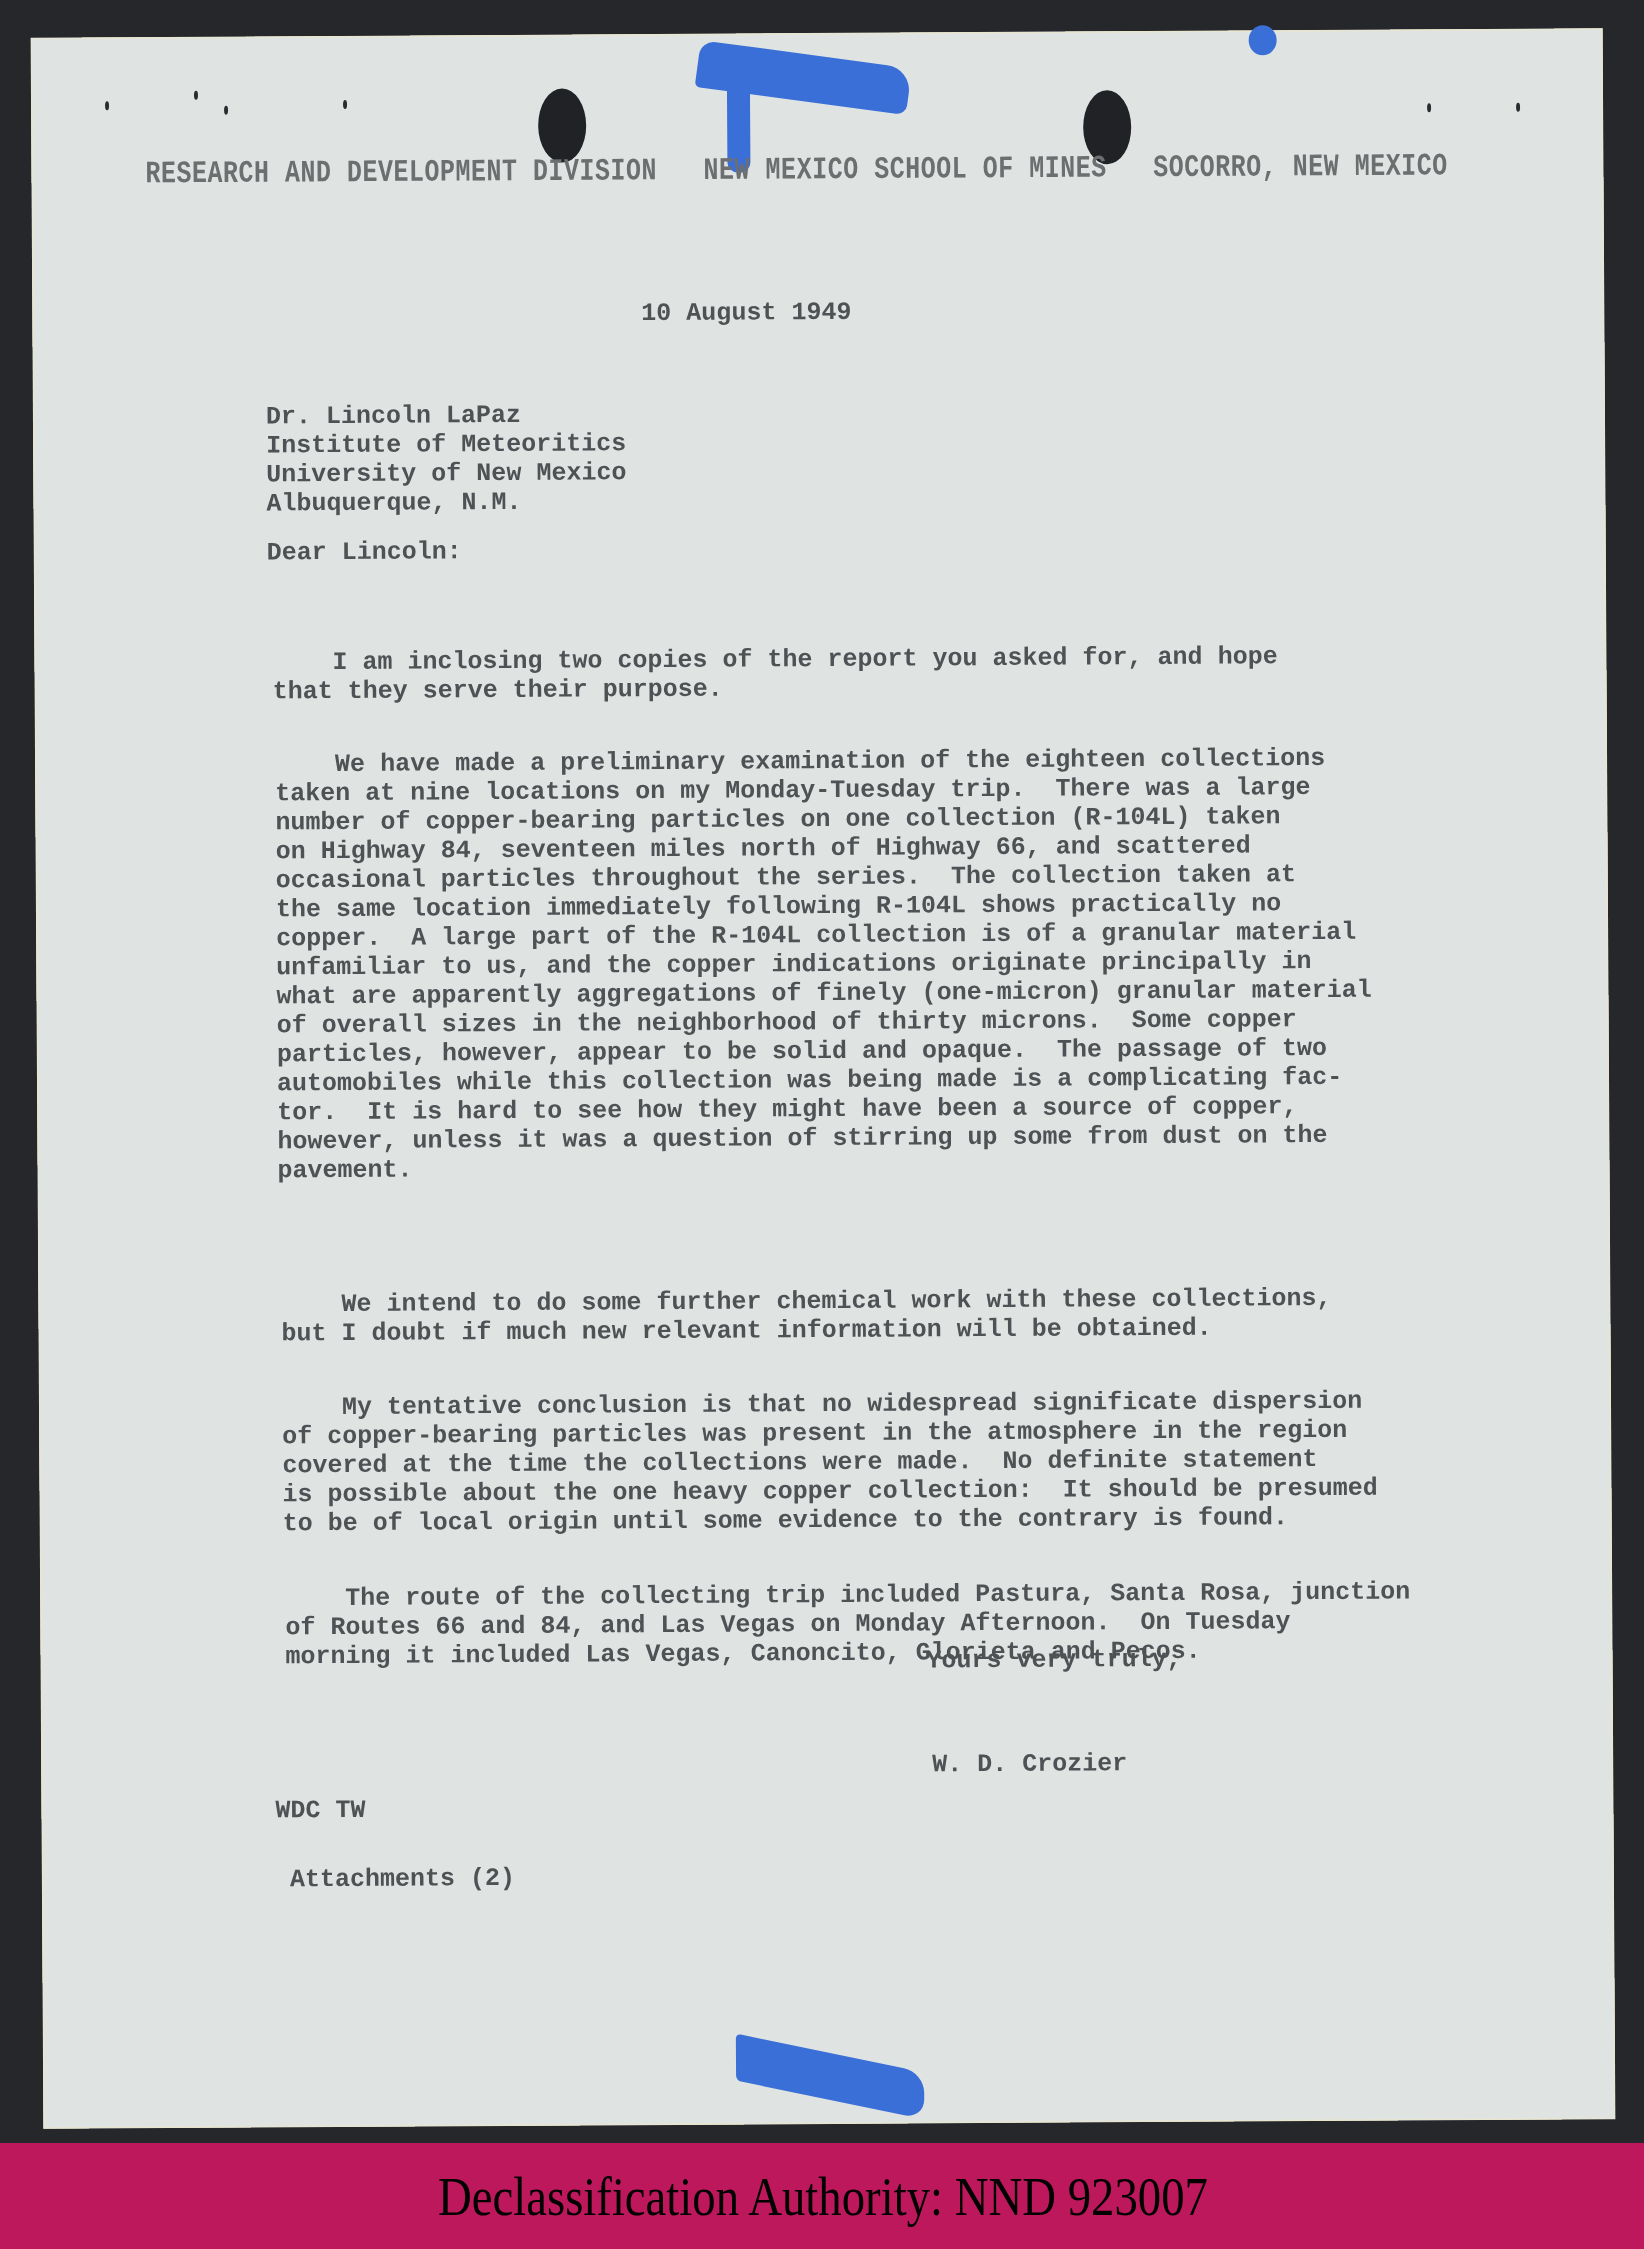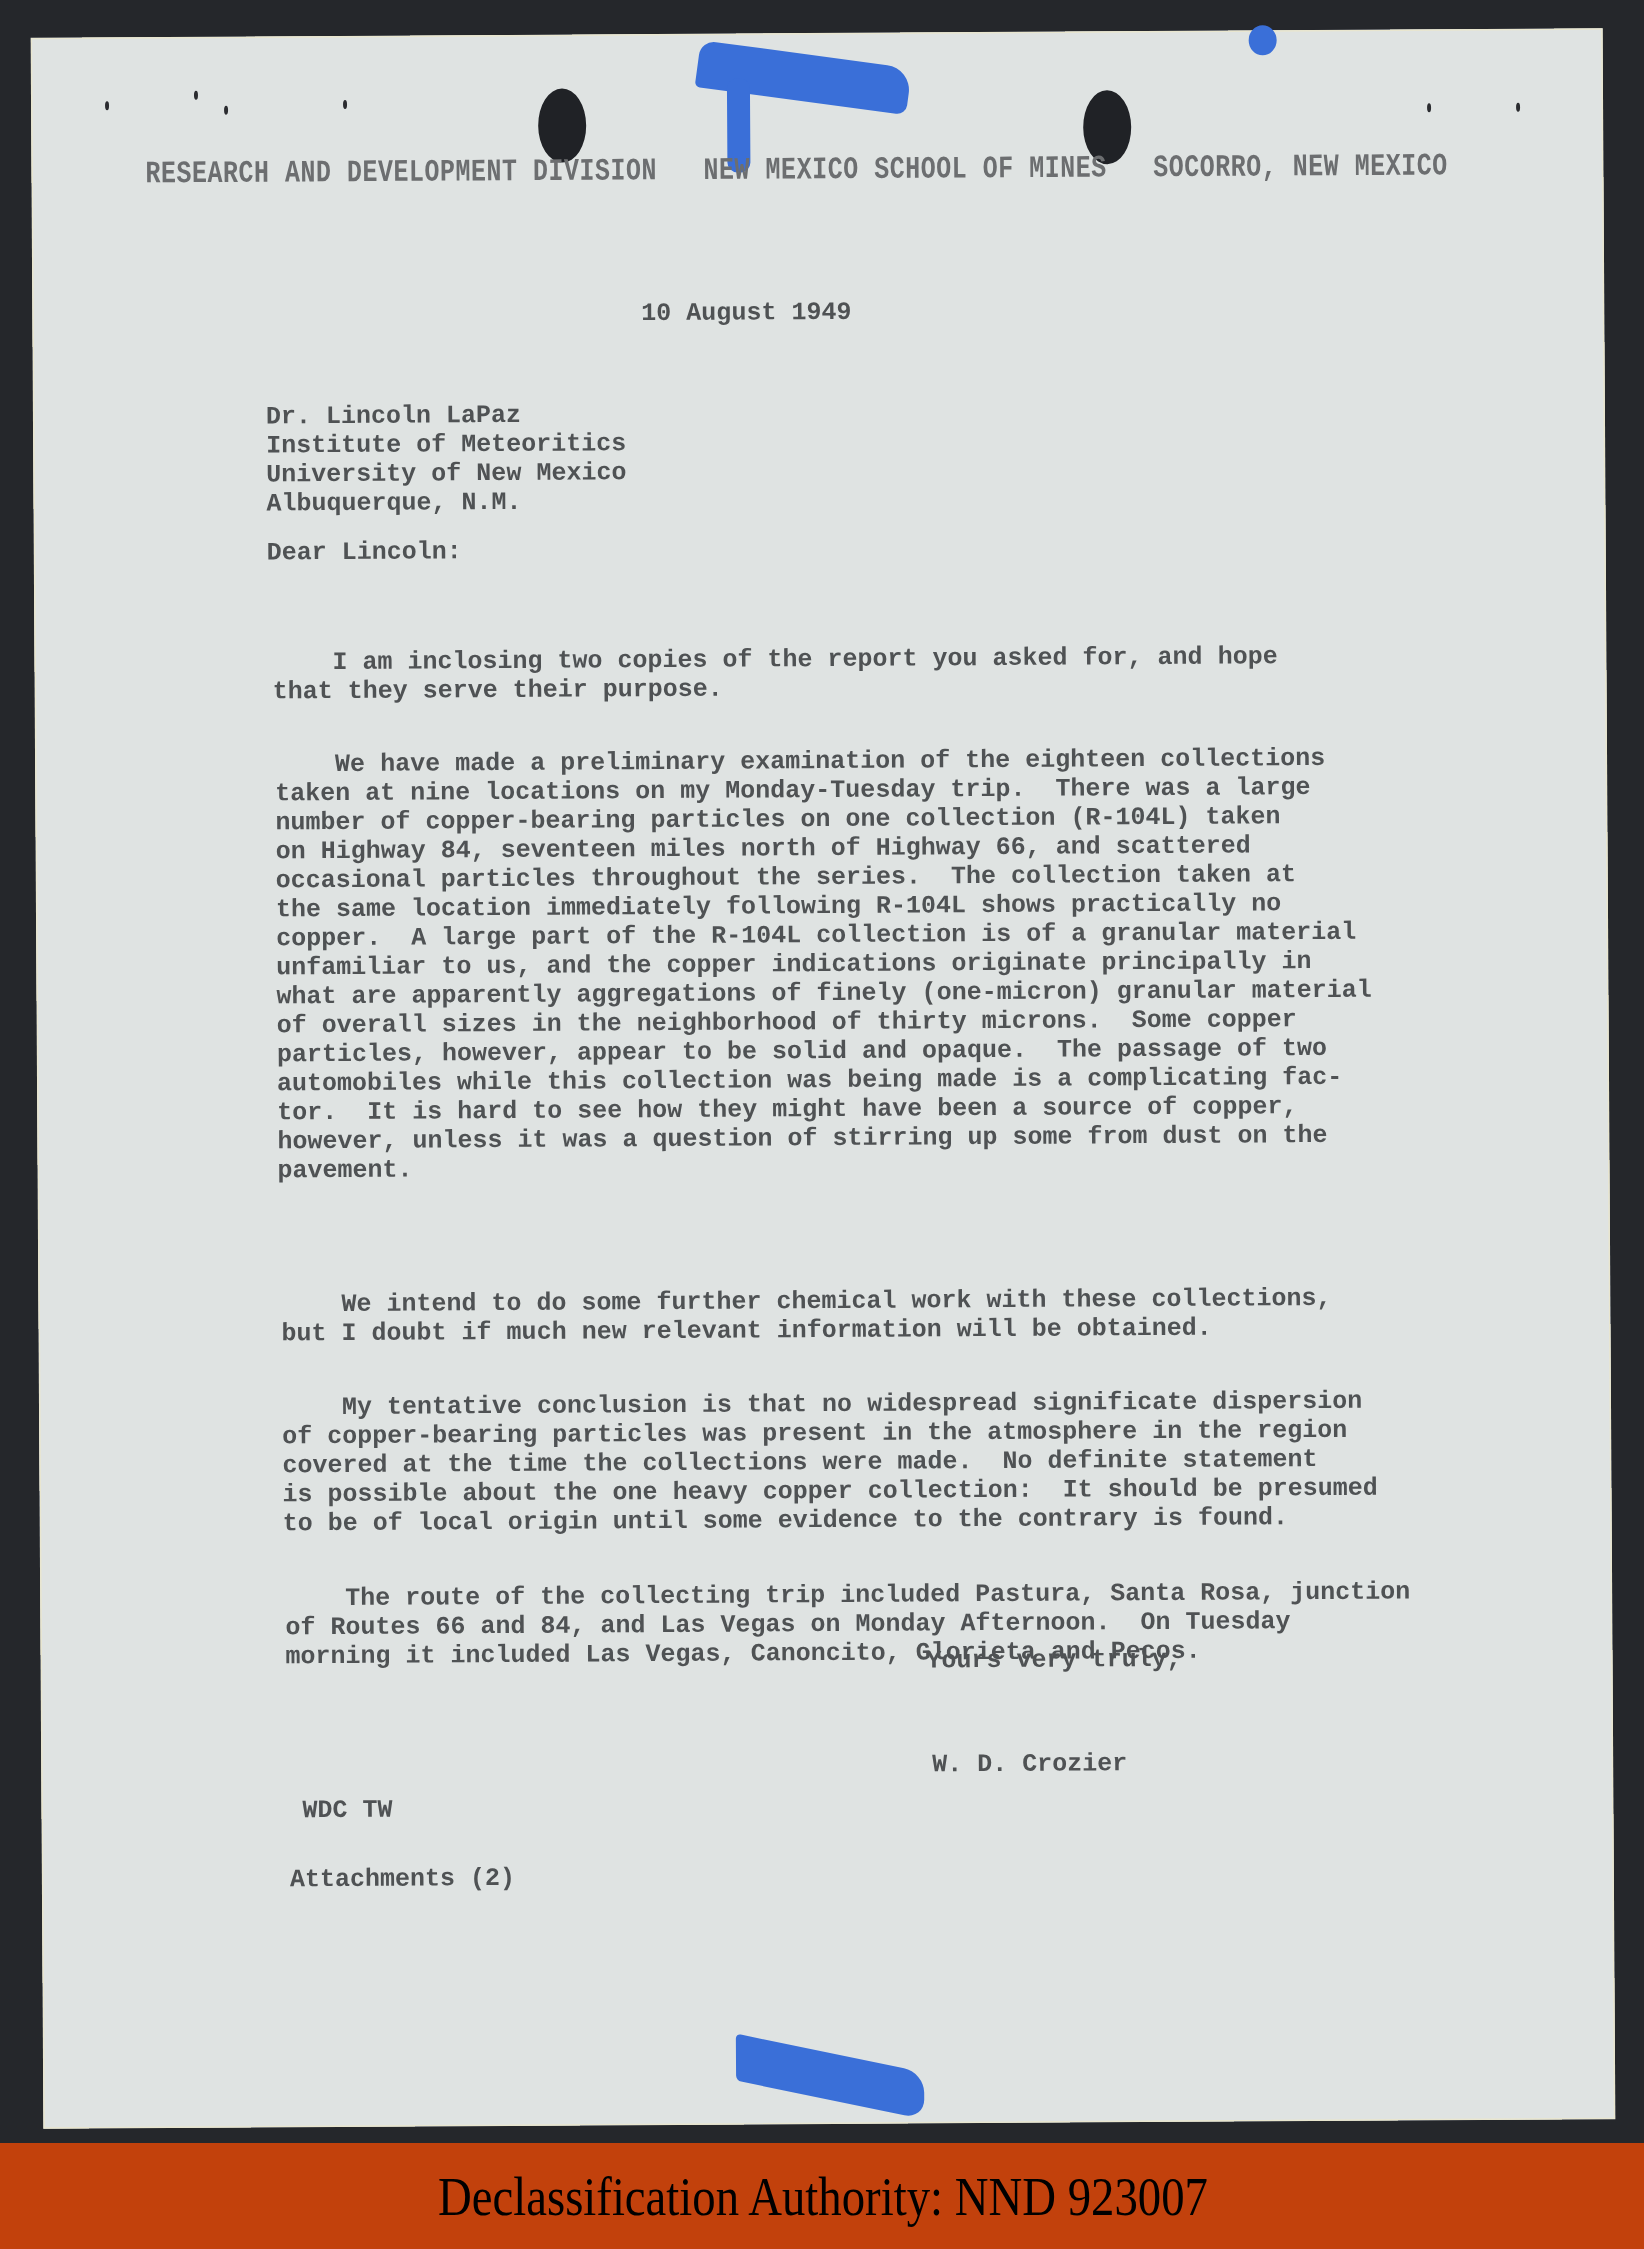--- a/index.html
+++ b/index.html
@@ -31,21 +31,21 @@
     position: absolute; left: 114px; top: 119px; width: 1416px;
     font-size: 25px; font-weight: bold; color: #6c6e70; letter-spacing: 0.5px;
     white-space: pre; transform: scaleY(1.25); transform-origin: left top;
   }
   .typed {
     position: absolute; color: #4f5254; font-weight: bold; font-size: 25px;
     line-height: 29px; white-space: pre; letter-spacing: 0px;
   }
   .caption {
     position: absolute; left: 0; top: 2143px; width: 1645px; height: 106px;
-    background: #c2410c; display: flex; align-items: center; justify-content: center;
+    background: #be185d; display: flex; align-items: center; justify-content: center;
   }
   .caption span {
     font-family: "Liberation Serif", "DejaVu Serif", serif; font-size: 55px;
     color: #000; transform: scaleX(0.85);
   }
 </style>
 </head>
 <body>
 
 <div class="scan-bg"></div>
@@ -89,20 +89,20 @@
   <div class="typed" style="left:243px;top:1299px">
     <div>    My tentative conclusion is that no widespread significate dispersion</div><div>of copper-bearing particles was present in the atmosphere in the region</div><div>covered at the time the collections were made.  No definite statement</div><div>is possible about the one heavy copper collection:  It should be presumed</div><div>to be of local origin until some evidence to the contrary is found.</div>
   </div>
 
   <div class="typed" style="left:245px;top:1490px">
     <div>    The route of the collecting trip included Pastura, Santa Rosa, junction</div><div>of Routes 66 and 84, and Las Vegas on Monday Afternoon.  On Tuesday</div><div>morning it included Las Vegas, Canoncito, Glorieta and Pecos.</div>
   </div>
 
   <div class="typed" style="left:886px;top:1614px">Yours very truly,</div>
   <div class="typed" style="left:891px;top:1718px">W. D. Crozier</div>
-  <div class="typed" style="left:261px;top:1760px">WDC TW</div>
+  <div class="typed" style="left:234px;top:1760px">WDC TW</div>
   <div class="typed" style="left:248px;top:1829px">Attachments (2)</div>
 </div>
 
 <div class="caption">
   <span>Declassification Authority: NND 923007</span>
 </div>
 
 
 </body></html>

